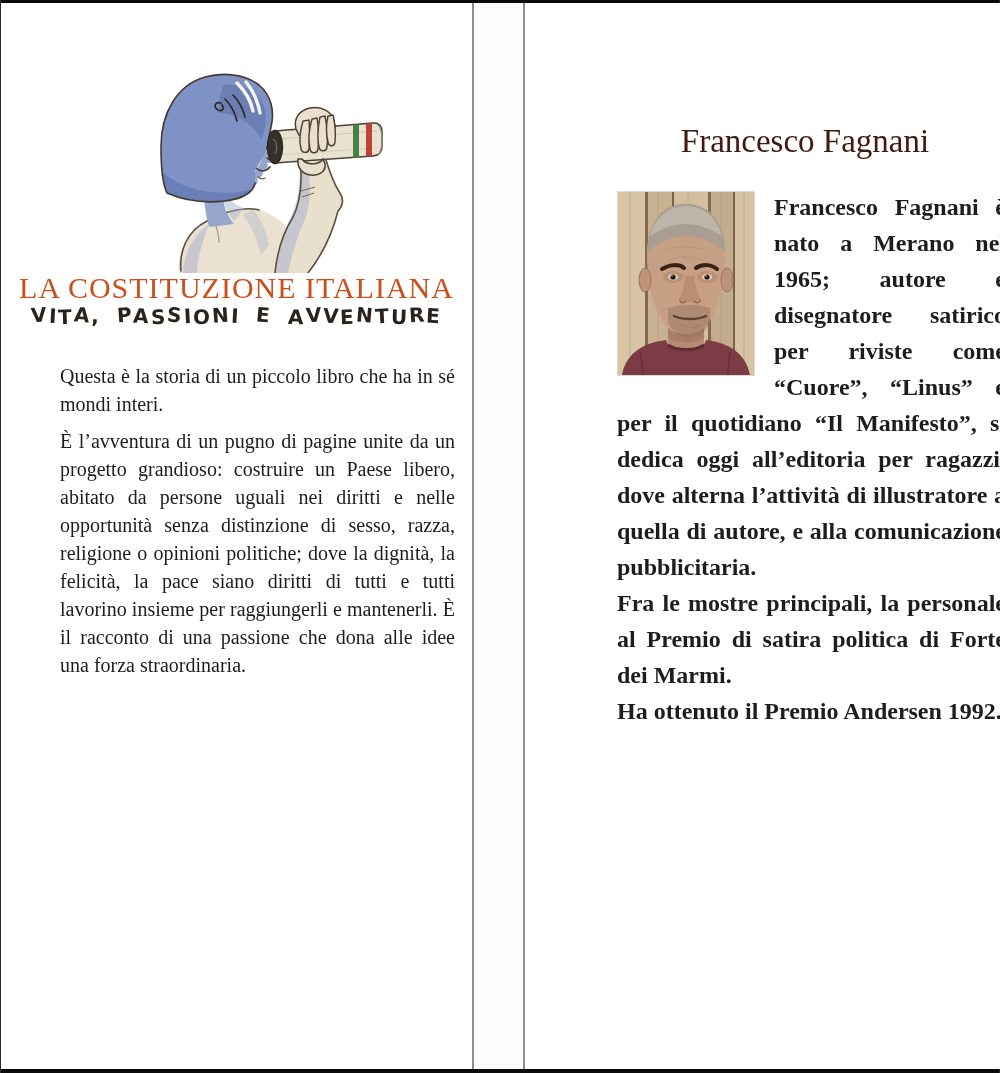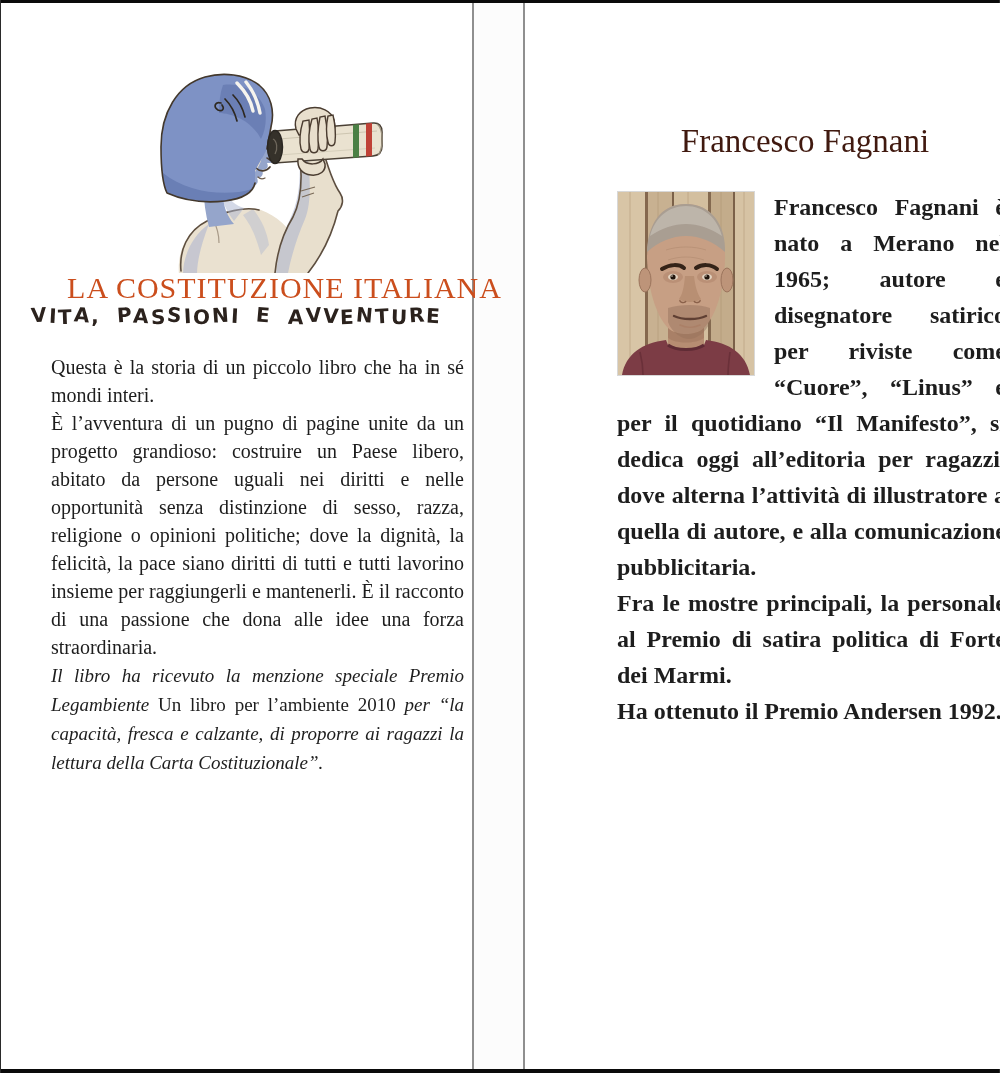--- a/index.html
+++ b/index.html
@@ -11,29 +11,29 @@
   .edge-right{position:absolute;right:0;top:0;width:1px;height:1073px;background:#2a2a2a;}
   .gutter{position:absolute;left:472px;top:3px;height:1066px;width:49px;background:#fcfcfc;
           border-left:2px solid #8f8f8f;border-right:2px solid #8f8f8f;}
   .panel{position:absolute;top:3px;height:1066px;background:#fff;}
   .panel-left{left:1px;width:471px;}
   .panel-right{left:542px;width:474px;margin-left:26px;}
 
   .illu{position:absolute;left:148px;top:66px;width:322px;height:204px;}
 
   .cover-title{position:absolute;left:0;top:269px;width:471px;text-align:center;
-               font-size:30px;line-height:32px;letter-spacing:1px;color:#cb4e1d;padding-left:48px;}
+               font-size:30px;line-height:32px;letter-spacing:1px;color:#cb4e1d;}
   .cover-subtitle{position:absolute;left:0;top:301px;width:471px;text-align:center;
                font-family:"DejaVu Sans", sans-serif;font-weight:bold;font-size:20px;
                letter-spacing:2px;word-spacing:7px;color:#2b221d;}
   .cover-subtitle span{display:inline-block;}
 
   .flap-text{position:absolute;left:50px;top:350px;width:413px;
              font-size:20px;line-height:28px;text-align:justify;}
-  .flap-text p{margin:0;}
+  .flap-text p{margin:9px;}
   .flap-text p.spaced{margin-top:28px;}
   .award{margin-top:31px;font-size:19px;line-height:29px;}
   .award .it{font-style:italic;}
 
   .author-name{position:absolute;left:0;top:118px;width:474px;text-align:center;
                font-size:33px;line-height:40px;color:#40190f;}
   .bio{position:absolute;left:49px;top:186px;width:389px;
        font-size:24px;line-height:36px;text-align:justify;font-weight:bold;}
   .bio p{margin:0;}
   .photo{float:left;width:136px;height:183px;margin:2px 19px 7px 0;
@@ -108,21 +108,20 @@
         <path d="M149,90 C148,99 153,105 162,106 C171,107 177,102 176,95 L174,90 C170,96 158,97 153,90 Z" fill="#e8dfcd" stroke="#4a3c30" stroke-width="1.5"></path>
       </svg>
     </div>
 
     <div class="cover-title">LA COSTITUZIONE ITALIANA</div>
     <div class="cover-subtitle"><span style="transform: rotate(-4deg) translateY(-1px);">V</span><span style="transform: rotate(3deg) translateY(0px);">I</span><span style="transform: rotate(-2deg) translateY(1px);">T</span><span style="transform: rotate(5deg) translateY(-1px);">A</span><span style="transform: rotate(-3deg) translateY(0px);">,</span><span style="transform: rotate(2deg) translateY(1px);">&nbsp;</span><span style="transform: rotate(-4deg) translateY(-1px);">P</span><span style="transform: rotate(3deg) translateY(0px);">A</span><span style="transform: rotate(-2deg) translateY(1px);">S</span><span style="transform: rotate(5deg) translateY(-1px);">S</span><span style="transform: rotate(-3deg) translateY(0px);">I</span><span style="transform: rotate(2deg) translateY(1px);">O</span><span style="transform: rotate(-4deg) translateY(-1px);">N</span><span style="transform: rotate(3deg) translateY(0px);">I</span><span style="transform: rotate(-2deg) translateY(1px);">&nbsp;</span><span style="transform: rotate(5deg) translateY(-1px);">E</span><span style="transform: rotate(-3deg) translateY(0px);">&nbsp;</span><span style="transform: rotate(2deg) translateY(1px);">A</span><span style="transform: rotate(-4deg) translateY(-1px);">V</span><span style="transform: rotate(3deg) translateY(0px);">V</span><span style="transform: rotate(-2deg) translateY(1px);">E</span><span style="transform: rotate(5deg) translateY(-1px);">N</span><span style="transform: rotate(-3deg) translateY(0px);">T</span><span style="transform: rotate(2deg) translateY(1px);">U</span><span style="transform: rotate(-4deg) translateY(-1px);">R</span><span style="transform: rotate(3deg) translateY(0px);">E</span></div>
 
     <div class="flap-text">
       <p>Questa è la storia di un piccolo libro che ha in sé mondi interi.</p>
       <p>È l’avventura di un pugno di pagine unite da un progetto grandioso: costruire un Paese libero, abitato da persone uguali nei diritti e nelle opportunità senza distinzione di sesso, razza, religione o opinioni politiche; dove la dignità, la felicità, la pace siano diritti di tutti e tutti lavorino insieme per raggiungerli e mantenerli. È il racconto di una passione che dona alle idee una forza straordinaria.</p>
-      <p class="award"><span class="it">Il libro ha ricevuto la menzione speciale Premio Legambiente </span><span>Un libro per l’ambiente 2010 </span><span class="it">per “la capacità, fresca e calzante, di proporre ai ragazzi la lettura della Carta Costituzionale”.</span></p>
     </div>
   </div>
 
   <div class="panel panel-right">
     <div class="author-name">Francesco Fagnani</div>
 
     <div class="bio">
       <div class="photo">
         <svg width="136" height="183" viewBox="0 0 136 183" xmlns="http://www.w3.org/2000/svg">
 

